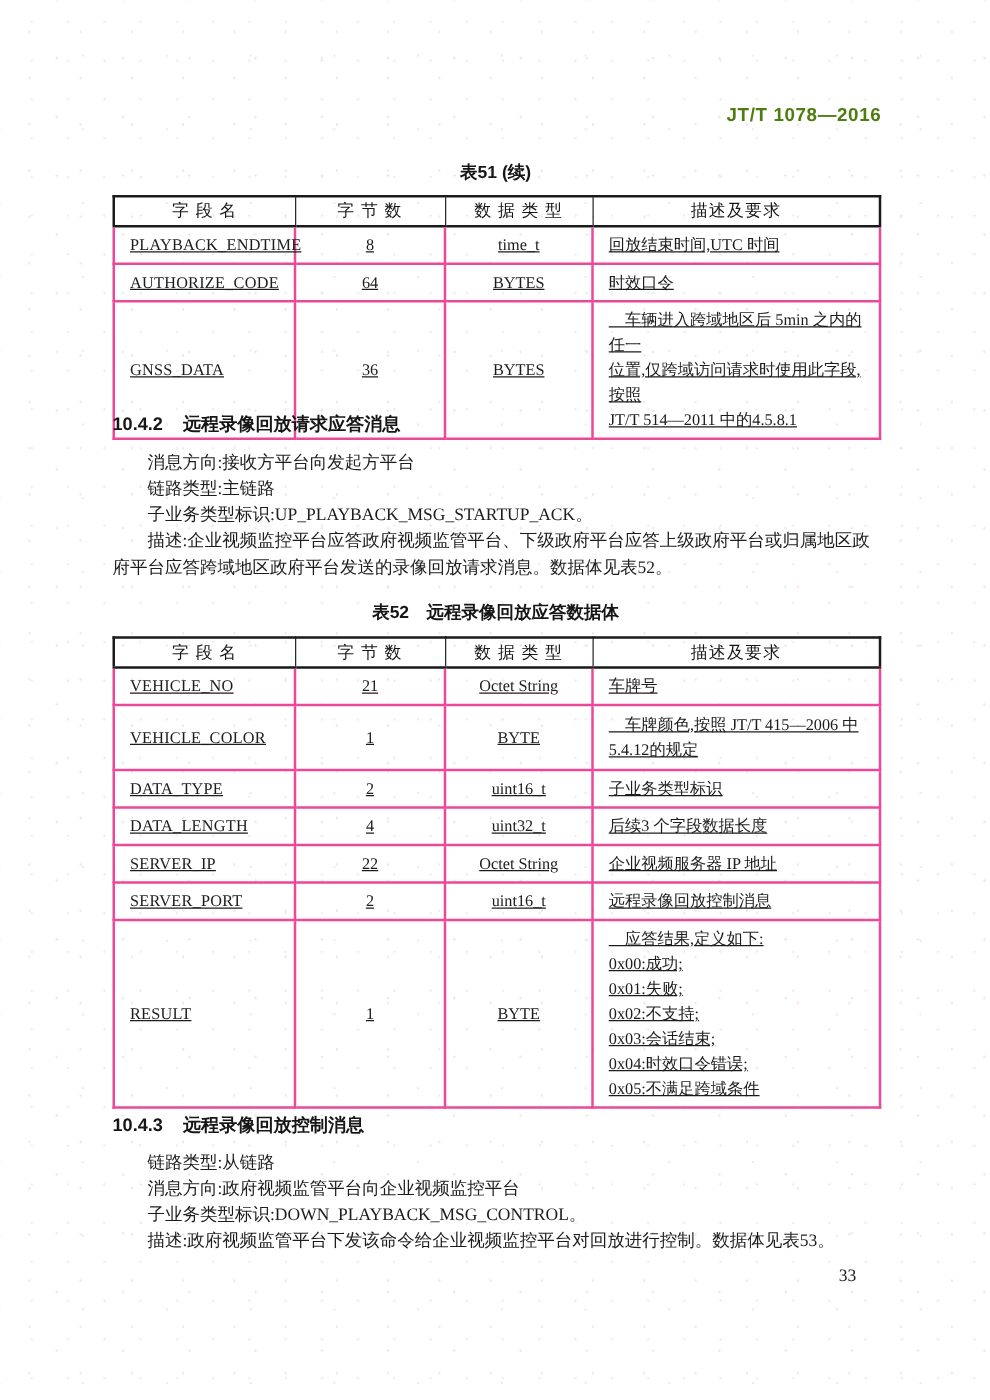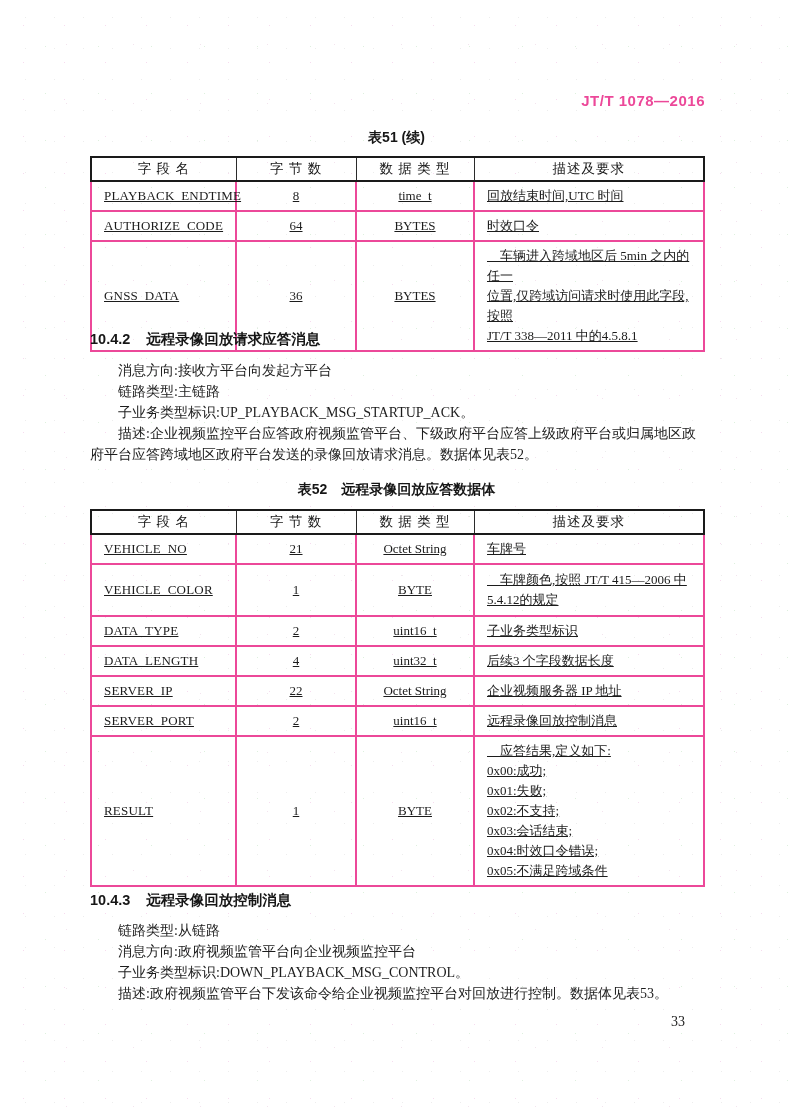--- a/index.html
+++ b/index.html
@@ -11,23 +11,23 @@
       radial-gradient(circle, #def0de 0.8px, transparent 1px),
       radial-gradient(circle, #ededed 0.8px, transparent 1px),
       radial-gradient(circle, #f3e4ee 0.7px, transparent 1px);
     background-size:41px 37px, 53px 47px, 29px 31px, 67px 59px;
     background-position:3px 7px, 19px 23px, 11px 2px, 33px 15px;
     font-family:"Liberation Serif","DejaVu Serif",serif;
     color:#1d1d1d;
     overflow:hidden;
   }
   .doc-code{
-    position:absolute;top:92px;right:87px;
+    position:absolute;top:84px;right:87px;
     font-family:"Liberation Sans","DejaVu Sans",sans-serif;
-    font-weight:bold;font-size:15px;letter-spacing:0.5px;color:#ec4899;
+    font-weight:bold;font-size:15px;letter-spacing:0.5px;color:#4d7c0f;
   }
   .t-caption{
     position:absolute;left:90px;width:613px;text-align:center;
     font-family:"Liberation Sans","DejaVu Sans",sans-serif;
     font-weight:bold;font-size:14px;color:#161616;
   }
   .t51-caption{top:129px;}
   .t52-caption{top:481px;}
   .t52-caption .cap-title{margin-left:14px;}
   table.spec{
@@ -111,21 +111,21 @@
       <td class="num">64</td>
       <td class="typ">BYTES</td>
       <td class="dsc">时效口令</td>
     </tr>
     <tr class="row-tall3">
       <td class="fld">GNSS_DATA</td>
       <td class="num">36</td>
       <td class="typ">BYTES</td>
       <td class="dsc">　车辆进入跨域地区后 5min 之内的任一
 位置,仅跨域访问请求时使用此字段,按照
-JT/T 338—2011 中的4.5.8.1</td>
+JT/T 514—2011 中的4.5.8.1</td>
     </tr>
   </tbody>
 </table>
 
 <div class="sec-heading sec1">
   <span class="sec-num">10.4.2</span><span class="sec-title">远程录像回放请求应答消息</span>
 </div>
 
 <div class="para para1">
   <p>消息方向:接收方平台向发起方平台</p>

